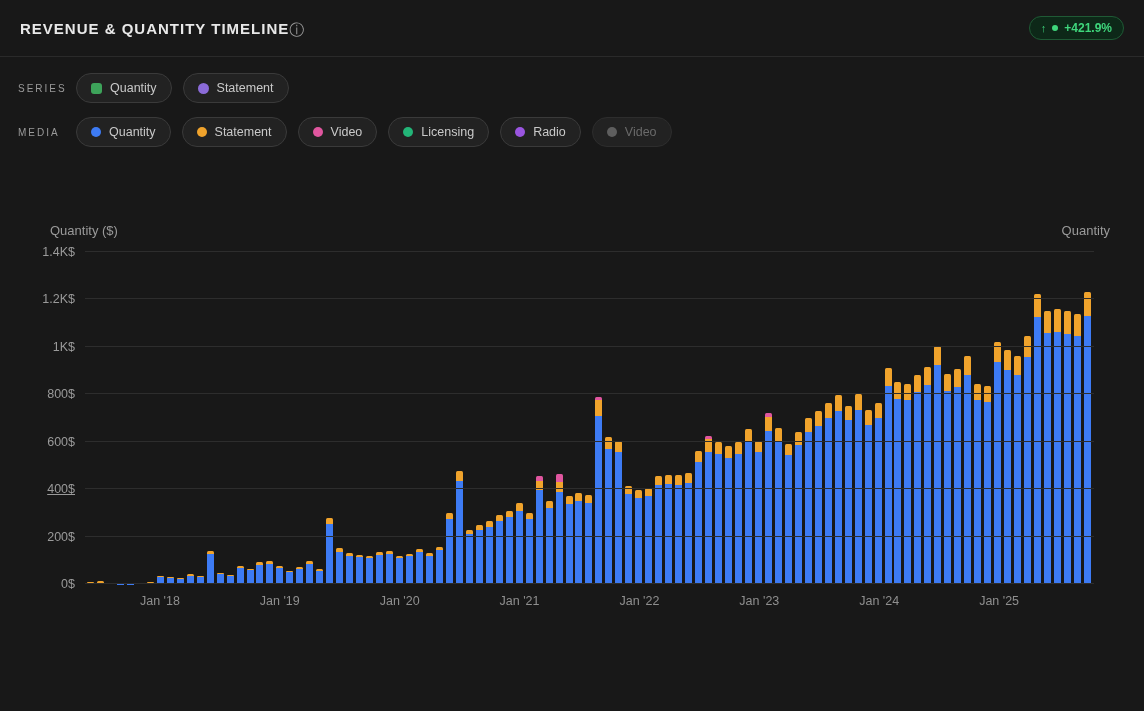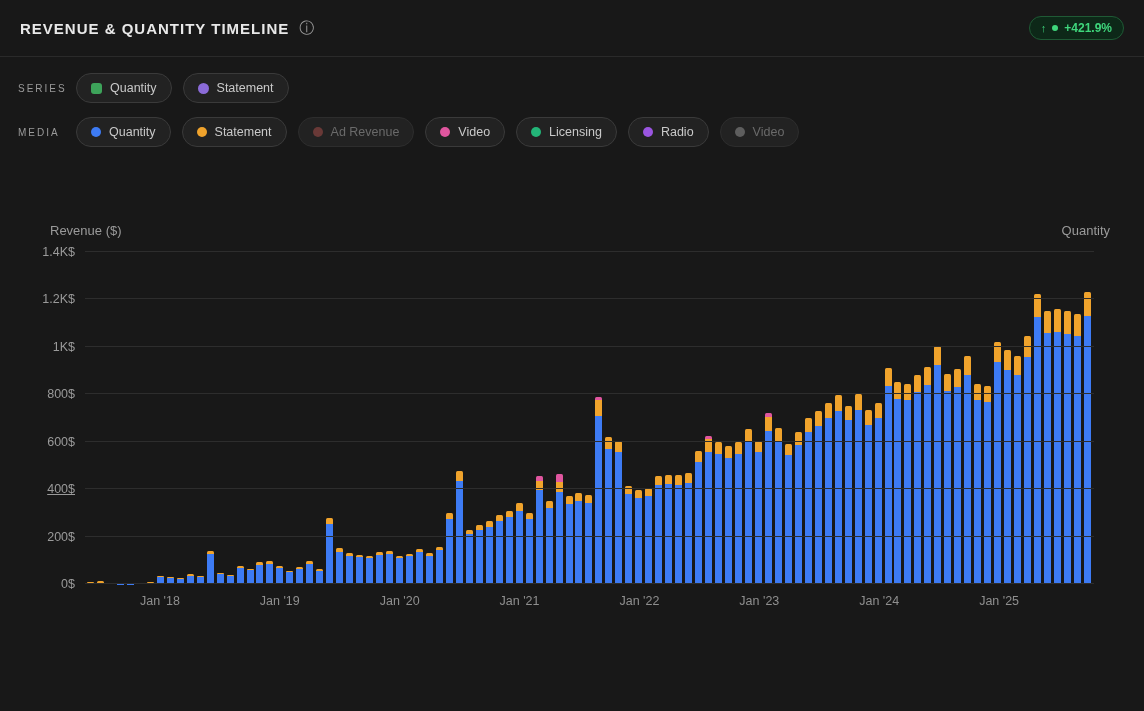--- a/index.html
+++ b/index.html
@@ -7,21 +7,21 @@
   body {
     background:#181818;
     color:#dddddd;
     font-family:"Liberation Sans", sans-serif;
   }
   
   .topbar {
     height:57px; display:flex; align-items:center; justify-content:space-between;
     padding:0 20px; border-bottom:1px solid #2a2a2a;
   }
-  .title-group { display:flex; align-items:flex-start; gap:10px; }
+  .title-group { display:flex; align-items:flex-end; }
   .page-title { font-size:15px; font-weight:700; letter-spacing:1px; color:#e8e8e8; }
   .info-icon { color:#9a9a9a; font-size:15px; line-height:1; cursor:pointer; }
   .badge {
     display:inline-flex; align-items:center; gap:6px;
     background:#0d2818; border:1px solid #1f5a35; color:#3fd67c;
     border-radius:12px; padding:4px 11px; font-size:12px; font-weight:700;
   }
   .badge .arrow { font-size:11px; font-weight:400; }
   .badge .dot { width:6px; height:6px; border-radius:50%; background:#3fd67c; }
   
@@ -106,24 +106,20 @@
     <span class="filter-label">MEDIA</span>
     <div class="pills">
         <div class="pill">
           <span class="dot" style="background: rgb(61, 123, 244);"></span>
           <span>Quantity</span>
         </div>
         <div class="pill">
           <span class="dot" style="background: rgb(240, 163, 44);"></span>
           <span>Statement</span>
         </div>
-        <div class="pill disabled">
-          <span class="dot" style="background: rgb(176, 80, 76);"></span>
-          <span>Ad Revenue</span>
-        </div>
         <div class="pill">
           <span class="dot" style="background: rgb(224, 86, 159);"></span>
           <span>Video</span>
         </div>
         <div class="pill">
           <span class="dot" style="background: rgb(35, 181, 120);"></span>
           <span>Licensing</span>
         </div>
         <div class="pill">
           <span class="dot" style="background: rgb(154, 85, 224);"></span>
@@ -132,21 +128,21 @@
         <div class="pill disabled">
           <span class="dot" style="background: rgb(154, 154, 154);"></span>
           <span>Video</span>
         </div>
       </div>
   </div>
 </div>
 
 <div class="chart">
   <div class="axis-titles">
-    <span>Revenue ($)</span>
+    <span>Quantity ($)</span>
     <span>Quantity</span>
   </div>
   <div class="plot-wrap">
     <div class="bars">
         <div class="bar" title="2017-06">
           <div style="height: 0.9px; background: rgb(61, 123, 244);"></div>
           <div style="height: 0.9px; background: rgb(240, 163, 44);"></div>
         </div>
         <div class="bar" title="2017-07">
           <div style="height: 1.4px; background: rgb(61, 123, 244);"></div>

